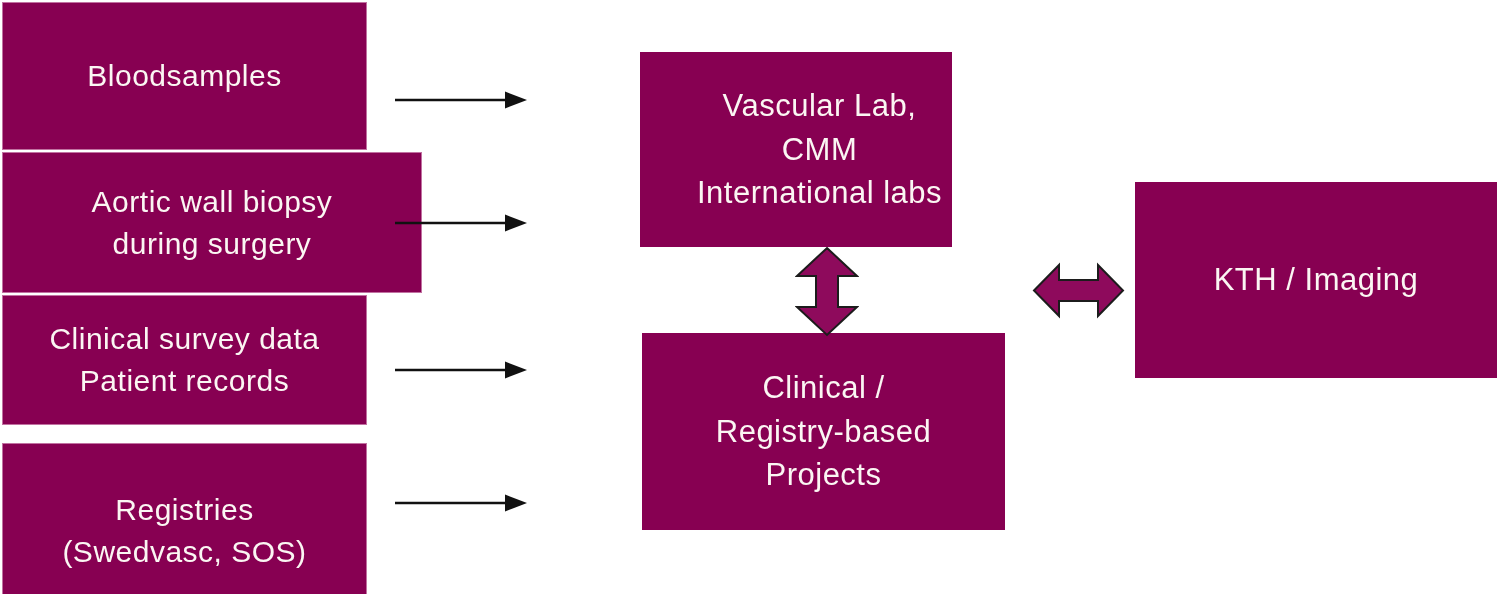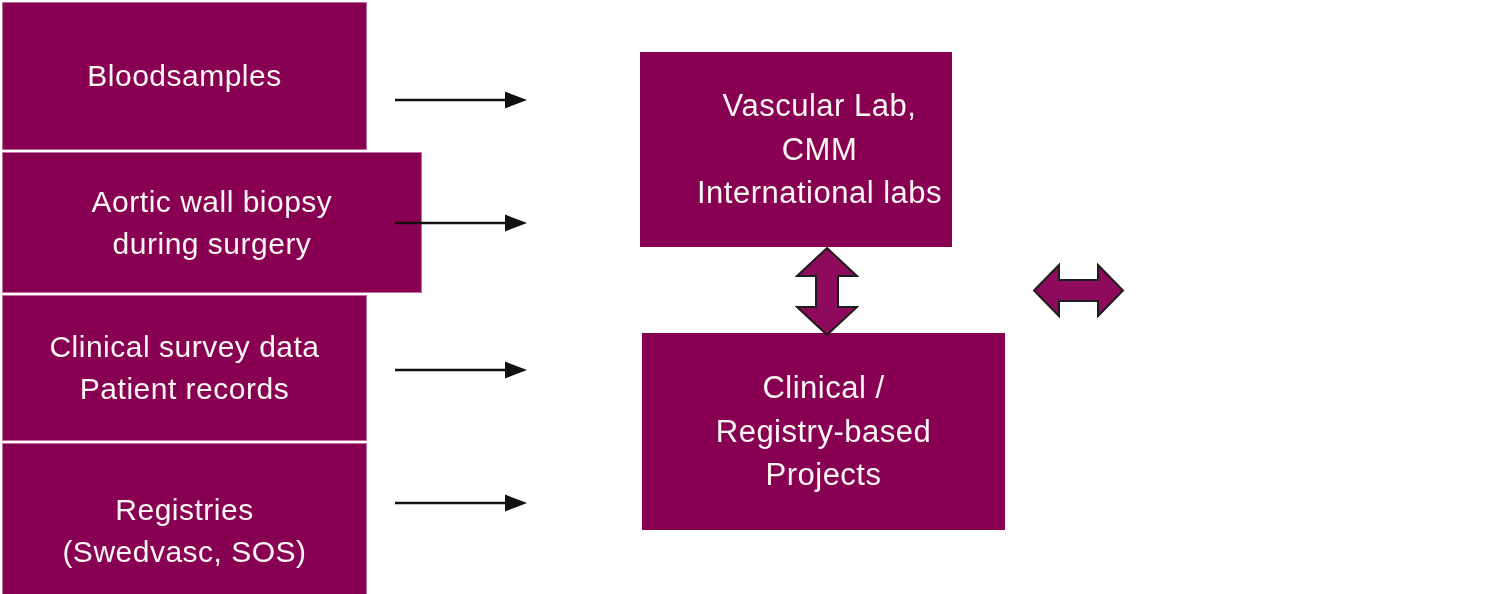--- a/index.html
+++ b/index.html
@@ -23,21 +23,21 @@
   }
   .box .label {
     white-space: pre-line;
     font-size: 30px;
     line-height: 1.4;
     letter-spacing: 0.5px;
   }
   .left-box { border: 1px solid rgba(240, 205, 225, 0.55); }
   .box-blood      { left: 2px;    top: 2px;   width: 365px; height: 148px; }
   .box-aortic     { left: 2px;    top: 152px; width: 420px; height: 141px; }
-  .box-clinical   { left: 2px;    top: 295px; width: 365px; height: 146px; }
+  .box-clinical   { left: 2px;    top: 295px; width: 365px; height: 130px; }
   .box-registries { left: 2px;    top: 443px; width: 365px; height: 176px; }
   .box-vascular   { left: 640px;  top: 52px;  width: 312px; height: 195px; padding-left: 47px; }
   .box-projects   { left: 642px;  top: 333px; width: 363px; height: 197px; }
   .box-kth        { left: 1135px; top: 182px; width: 362px; height: 196px; }
   .box-kth .label, .box-vascular .label, .box-projects .label { font-size: 31px; }
   .connector { position: absolute; }
   .conn-1 { left: 394px; top: 89px;  }
   .conn-2 { left: 394px; top: 212px; }
   .conn-3 { left: 394px; top: 359px; }
   .conn-4 { left: 394px; top: 492px; }
@@ -92,14 +92,17 @@
 Projects</span>
   </div>
 
   <svg class="connector dbl-vertical" width="64" height="91" viewBox="0 0 64 91">
     <polygon points="32,2 62,30 43,30 43,61 62,61 32,89 2,61 21,61 21,30 2,30" fill="#8E0A5C" stroke="#1C1C1C" stroke-width="2" stroke-linejoin="miter"></polygon>
   </svg>
   <svg class="connector dbl-horizontal" width="93" height="57" viewBox="0 0 93 57">
     <polygon points="2,28.5 27,3 27,18 66,18 66,3 91,28.5 66,54 66,39 27,39 27,54" fill="#8E0A5C" stroke="#1C1C1C" stroke-width="2" stroke-linejoin="miter"></polygon>
   </svg>
 
+  <div class="box box-kth">
+    <span class="label">KTH / Imaging</span>
+  </div>
 
 </div>
 
 </body></html>

